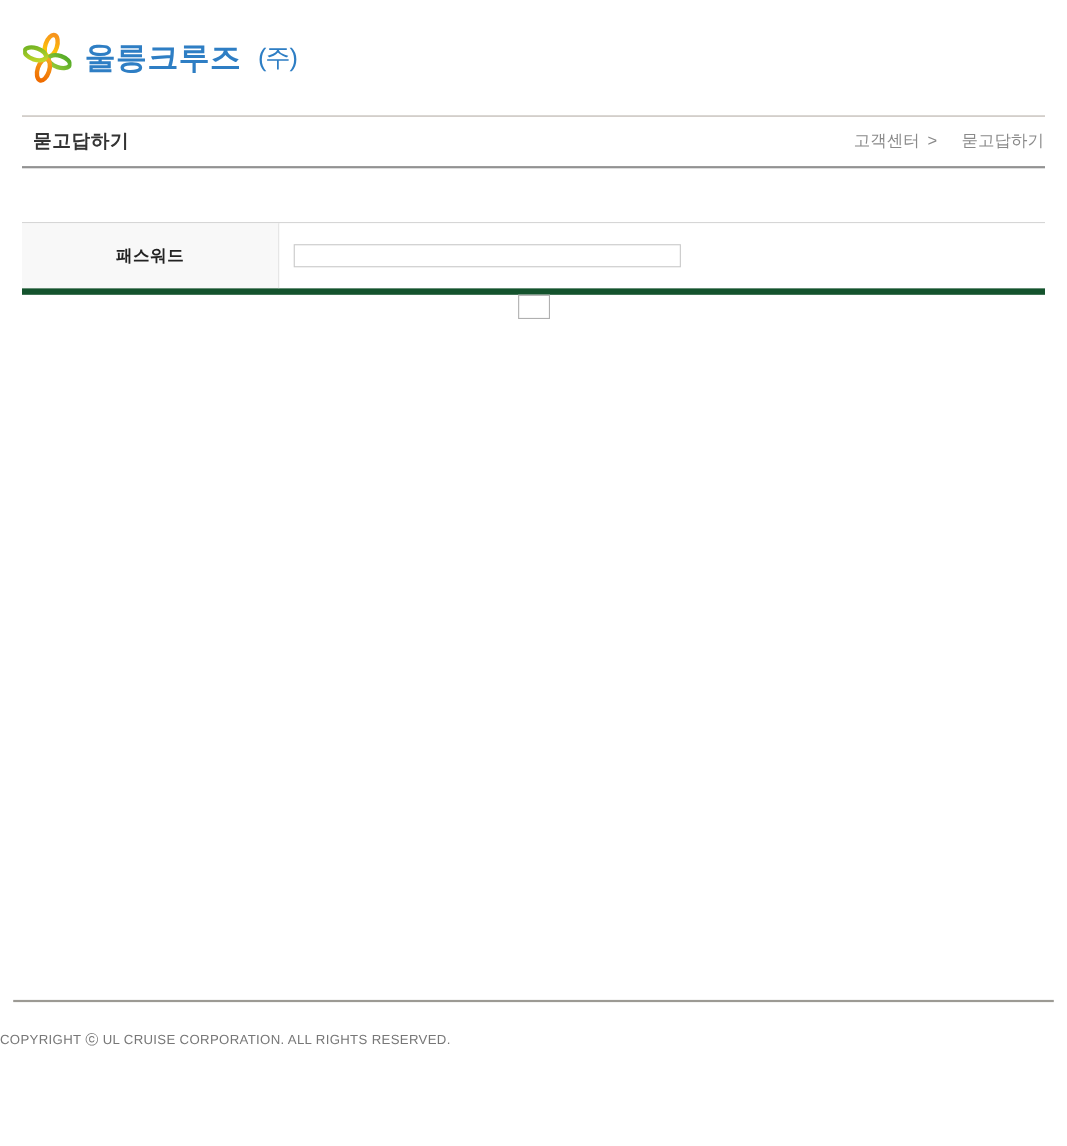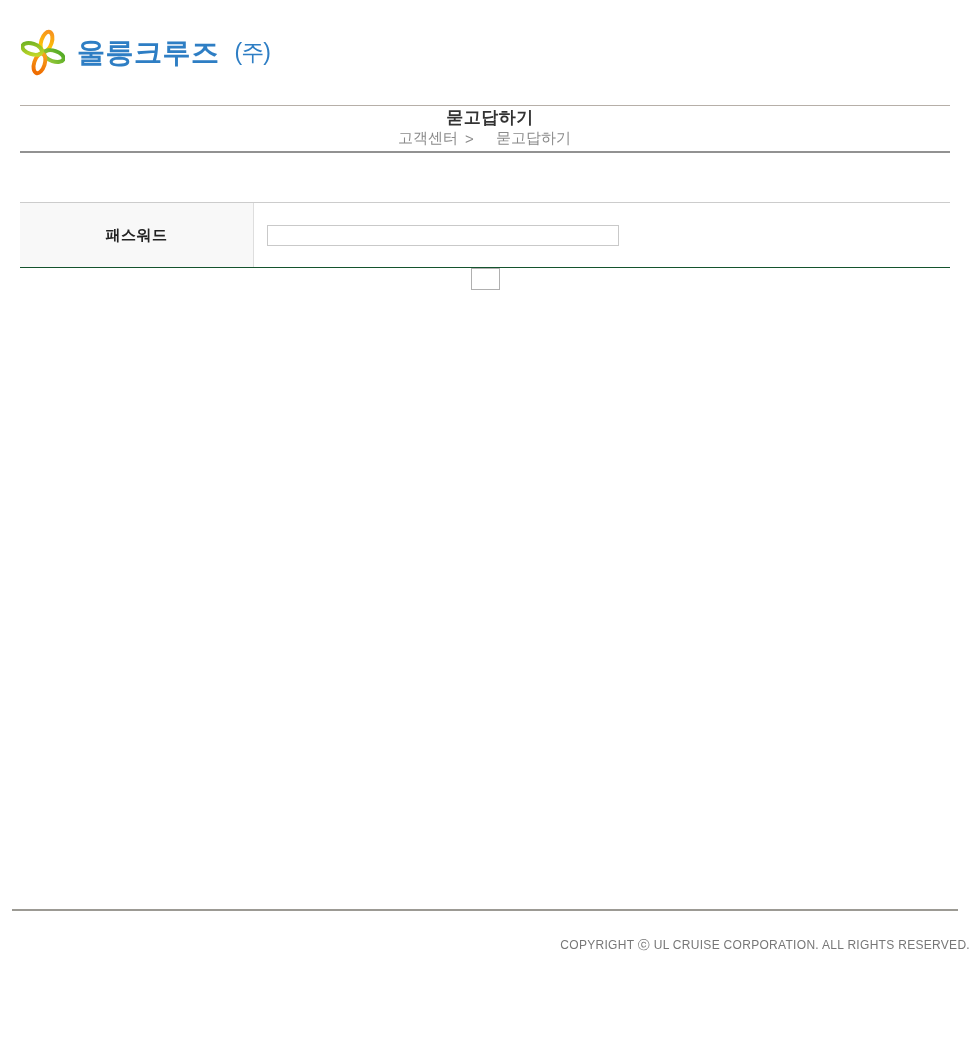--- a/index.html
+++ b/index.html
@@ -17,35 +17,35 @@
   .logo-icon { width: 44px; height: 49px; display: block; }
   .logo-text { color: #2e7ec4; font-size: 28px; font-weight: 700; letter-spacing: 0.5px; line-height: 1; }
   .logo-suffix { color: #2e7ec4; font-size: 23px; font-weight: 400; margin-left: 3px; letter-spacing: -1px; }
 
   
   .page-band {
     margin: 28px 20px 0 20px;
     height: 48px;
     border-top: 1px solid #b6afa8;
     border-bottom: 2px solid #929292;
-    display: flex; align-items: center;  flex-direction: column;
+    display: flex; align-items: center; justify-content: space-between;
   }
   .page-title {
     padding-left: 10px;
     font-size: 17px; font-weight: 700; color: #333333; letter-spacing: 0.5px;
   }
   .breadcrumb { display: flex; align-items: center; font-size: 15px; color: #8a8a8a; padding-right: 1px; }
   .breadcrumb a { color: #8a8a8a; text-decoration: none; cursor: pointer; }
   .breadcrumb .sep { margin: 0 22px 0 7px; color: #8a8a8a; }
 
   
   .pw-table {
     margin: 49px 20px 0 20px;
     border-top: 1px solid #cccccc;
-    border-bottom: 1px solid #14532d;
+    border-bottom: 6px solid #14532d;
     display: flex; height: 66px;
   }
   .pw-label-cell {
     width: 234px; background: #f8f8f8;
     border-right: 1px solid #dedede;
     display: flex; align-items: center; justify-content: center;
     font-size: 15px; font-weight: 700; color: #222222; letter-spacing: 0.5px;
   }
   .pw-input-cell { flex: 1; display: flex; align-items: center; padding-left: 13px; background: #ffffff; }
   .pw-input {
@@ -58,21 +58,21 @@
   .submit-btn {
     width: 29px; height: 22px;
     border: 1px solid #b0b0b0; background: #ffffff;
     cursor: pointer; padding: 0; font-size: 10px; color: #555;
   }
 
   
   .footer { position: absolute; top: 909px; left: 0; right: 0; }
   .footer-rule { border: none; border-top: 2px solid #9c9a94; margin: 0 12px; }
   .footer-text {
-    margin-top: 26px; text-align: right;
+    margin-top: 26px; text-align: left;
     font-size: 12px; color: #777777; letter-spacing: 0.3px;
   }
 </style>
 </head>
 <body>
 
 <header class="logo-bar">
   <a class="logo">
     <svg class="logo-icon" viewBox="0 0 100 110" xmlns="http://www.w3.org/2000/svg">
       <defs>

